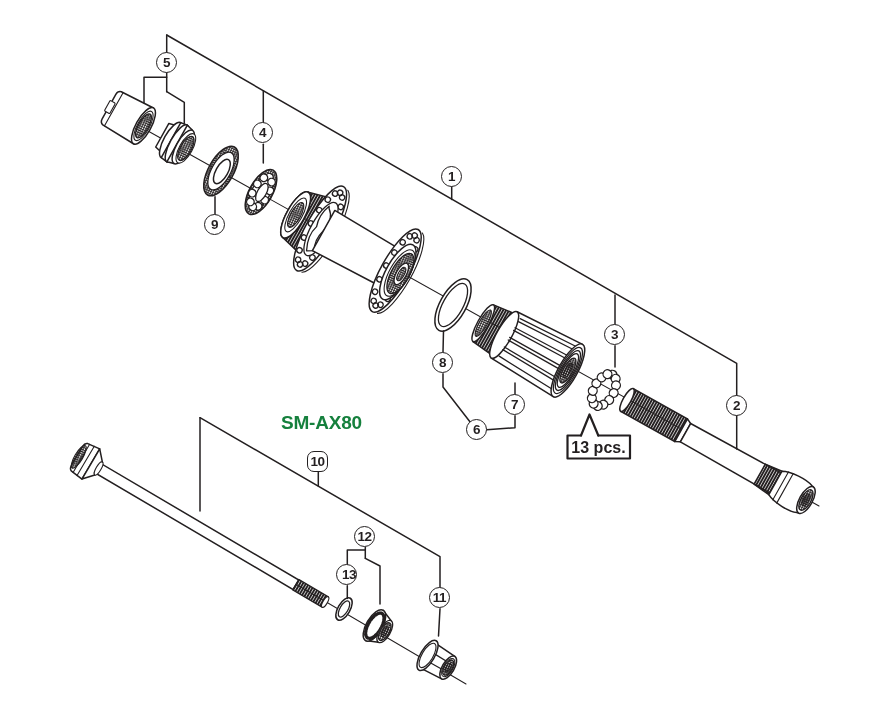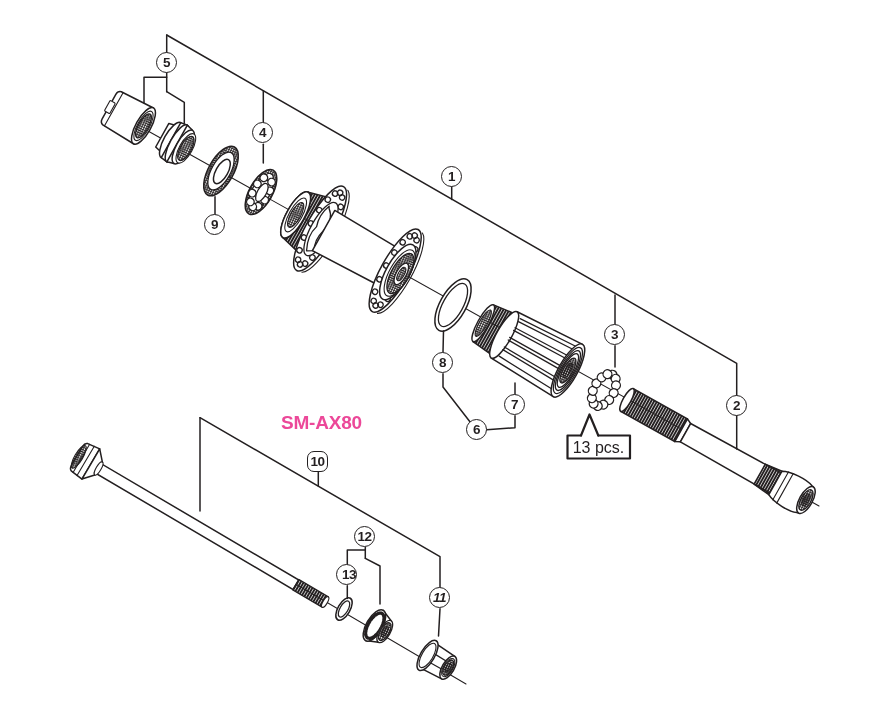--- a/index.html
+++ b/index.html
@@ -13,23 +13,23 @@
   #art .h{fill:url(#hatch);}
   #art .s{fill:url(#serr);}
   #art .t1{stroke-width:1.1;}
   #art .t2{stroke-width:1.3;}
   #art .nk{stroke-width:1;}
   #art .box{stroke-width:2.2;}
   #art .axis{stroke-width:1.05;}
   .callout{position:absolute;width:21px;height:21px;border:1.9px solid #231f20;border-radius:50%;
            background:#fff;box-sizing:border-box;display:flex;align-items:center;justify-content:center;
            font-weight:bold;font-size:13.5px;color:#231f20;letter-spacing:-0.5px;z-index:5;}
-  .model-label{position:absolute;font-weight:bold;font-size:19px;color:#ec4899;letter-spacing:-0.2px;z-index:5;}
+  .model-label{position:absolute;font-weight:bold;font-size:19px;color:#15803d;letter-spacing:-0.2px;z-index:5;}
   .qty-label{position:absolute;left:567px;top:436px;width:63px;height:23px;display:flex;
-             align-items:center;justify-content:center;font-weight:normal;font-size:16px;
+             align-items:center;justify-content:center;font-weight:bold;font-size:16px;
              color:#231f20;z-index:5;}
 </style>
 </head>
 <body>
 
 <div id="canvas">
 
 <svg id="art" width="881" height="710" viewBox="0 0 881 710">
   <defs>
     <pattern id="hatch" width="2.4" height="2.4" patternUnits="userSpaceOnUse">
@@ -301,21 +301,21 @@
     </div>
 <div class="callout" style="left:432px;top:352px;">
       <span>8</span>
     </div>
 <div class="callout" style="left:204px;top:214px;">
       <span>9</span>
     </div>
 <div class="callout" style="left:307px;top:451px;border-radius:7px;">
       <span>10</span>
     </div>
-<div class="callout" style="left:429px;top:587px;font-style:italic;">
+<div class="callout" style="left:429px;top:587px;">
       <span>11</span>
     </div>
 <div class="callout" style="left:354px;top:526px;">
       <span>12</span>
     </div>
 <div class="callout" style="left:336px;top:564px;justify-content:flex-end;">
       <span>13</span>
     </div>
 
 <div class="model-label" style="left:281px;top:412px;">SM-AX80</div>

